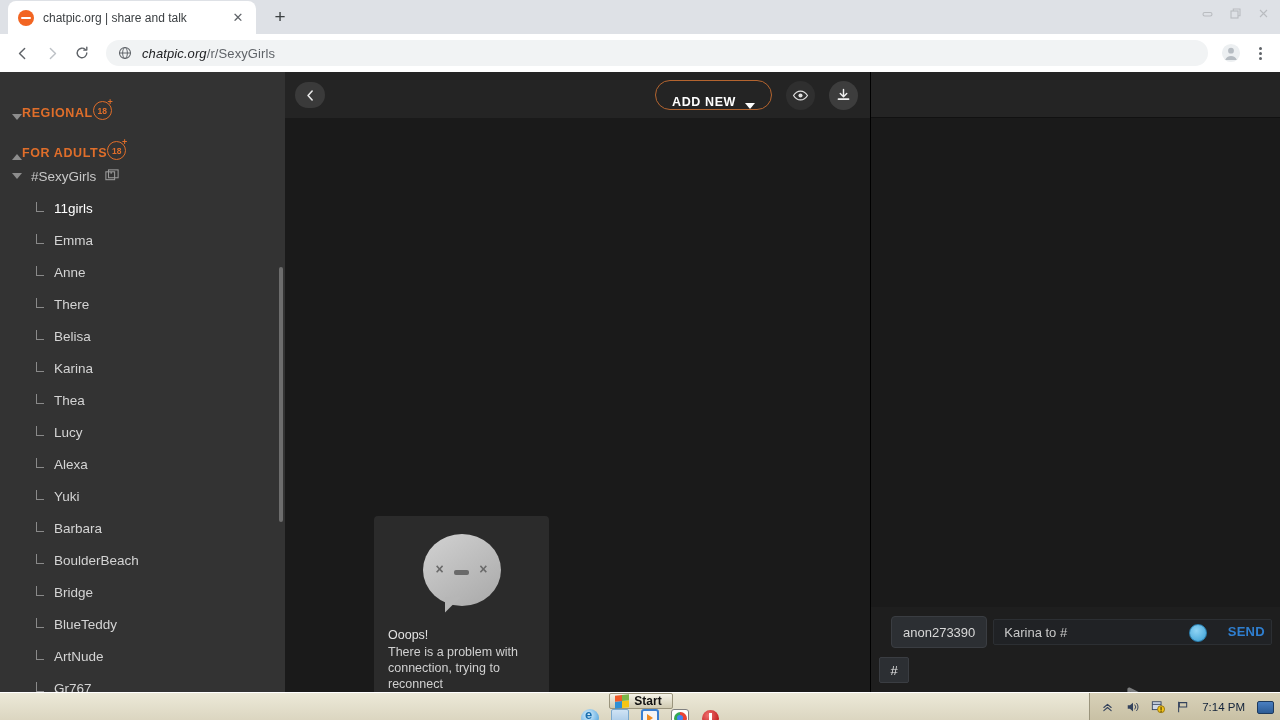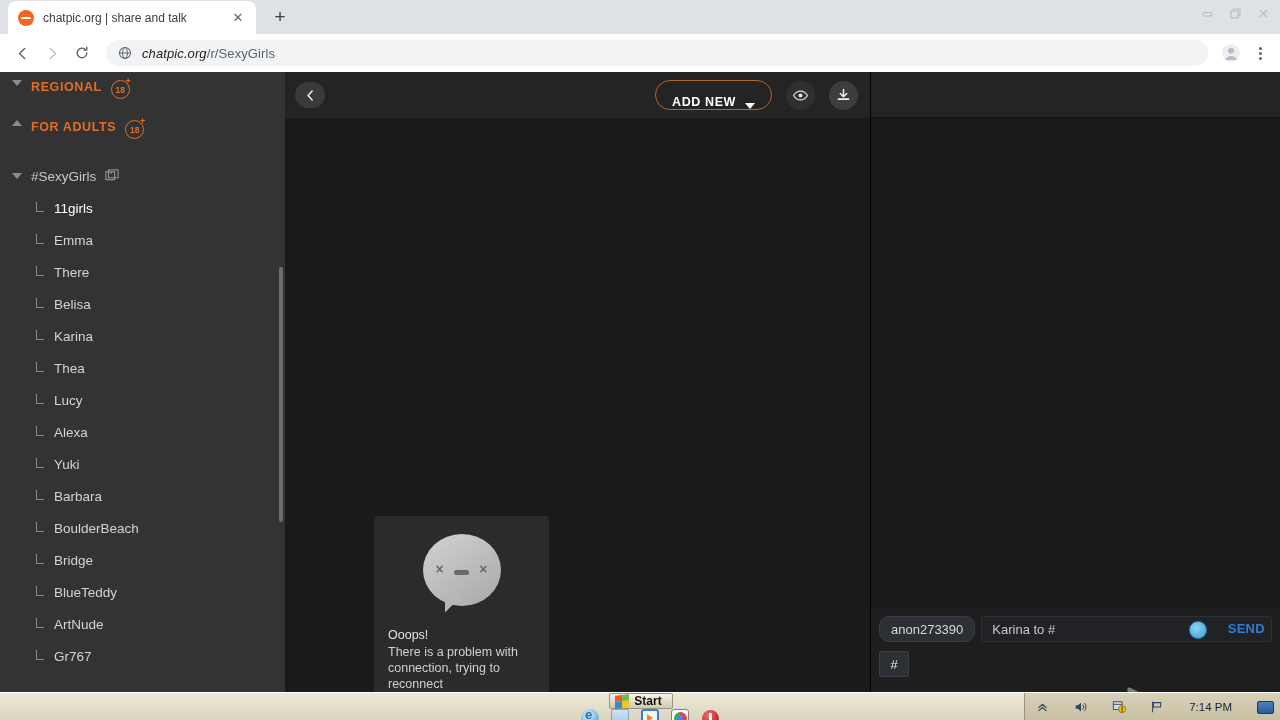--- a/index.html
+++ b/index.html
@@ -82,21 +82,21 @@
 
   
   .page { position: absolute; left: 0; top: 72px; width: 1280px; height: 620px; background: #1a1a1a; display: flex; }
 
   
   .sidebar {
     width: 285px; height: 620px; background: #333333;
     position: relative; overflow: hidden; padding-top: 8px;
   }
   .cat {
-    display: flex; align-items: flex-start; height: 40px; padding-left: 12px; gap: 9px;
+    display: flex; align-items: flex-end; height: 40px; padding-left: 12px; 
   }
   .caret {
     width: 0; height: 0; border-left: 5.5px solid transparent; border-right: 5.5px solid transparent;
     flex: 0 0 auto;
   }
   .caret.down { border-top: 6px solid #8d8d8d; }
   .caret.up   { border-bottom: 6px solid #8d8d8d; }
   .cat-label {
     font-size: 12.5px; font-weight: bold; color: #e06e2a; letter-spacing: .6px;
   }
@@ -191,23 +191,23 @@
   .rightpanel { width: 410px; height: 620px; background: #1a1a1a; position: relative; border-left: 1px solid #000; }
   .rp-header { height: 46px; background: #242424; border-bottom: 1px solid #111; }
   .rp-body { height: 528px; background: #1a1a1a; }
 
   .composer {
     position: absolute; left: 0; bottom: 0; width: 409px; height: 85px;
     background: #1e1e1e; padding: 9px 8px;
   }
   .comp-row { display: flex; align-items: center; gap: 6px; }
   .nickchip {
-    height: 26px; background: #2c2f33; border: 1px solid #3a3d42; border-radius: 10px;
+    height: 32px; background: #2c2f33; border: 1px solid #3a3d42; border-radius: 4px;
     display: flex; align-items: center; padding: 0 11px;
-    font-size: 13px; color: #d8d8d8;
+    font-size: 13px; color: #d8d8d8; margin-left: 12px;
   }
   .msgbox {
     flex: 1; height: 26px; background: #202225; border: 1px solid #2c2f33; border-radius: 2px;
     display: flex; align-items: center; padding: 0 10px; position: relative;
   }
   .msg-ph { font-size: 13px; color: #c9c9c9; }
   .emoji {
     position: absolute; right: 64px; top: 4px; width: 18px; height: 18px; border-radius: 50%;
     background: radial-gradient(circle at 40% 35%, #8fd4f5, #3a9fd4);
     border: 1px solid #2a7fb0;
@@ -265,21 +265,21 @@
     width: 13px; height: 13px; border-radius: 50%;
     background: conic-gradient(#ea4335 0 33%, #fbbc05 33% 66%, #34a853 66% 100%);
     position: relative;
   }
   .chrome-dot::after { content:""; position:absolute; inset:3.5px; border-radius:50%; background:#4285f4; }
   .reddot { width:17px;height:17px;border-radius:50%;background:radial-gradient(circle at 38% 32%, #f07070, #b00000); position:relative; }
   .reddot::after { content:""; position:absolute; left:7.5px; top:3px; width:2.5px; height:8px; background:#fff; }
 
   .tray {
     position: absolute; right: 0; top: 0; height: 28px;
-    display: flex; align-items: center; gap: 23px; padding: 0 6px 0 10px;
+    display: flex; align-items: center; gap: 10px; padding: 0 6px 0 10px;
     background: linear-gradient(#d8d1b8, #c8c0a4);
     border-left: 1px solid #9a947c;
   }
   .tray-ic { width: 15px; height: 15px; color: #33425c; display:flex; align-items:center; justify-content:center; }
   .tray-time { font-size: 11.5px; color: #11223a; margin: 0 2px; }
   .tray-mon { width:17px;height:13px;background:linear-gradient(#4a7fc1,#2c5c96); border:1px solid #1d3a5e; border-radius:2px; }
 </style>
 </head>
 <body>
 
@@ -381,20 +381,24 @@
         </span>
       </div>
 
       <div class="subitem active">
         <span class="branch"></span>
         <span class="subitem-label">11girls</span>
       </div>
       <div class="subitem">
         <span class="branch"></span>
         <span class="subitem-label">Emma</span>
+      </div>
+      <div class="subitem">
+        <span class="branch"></span>
+        <span class="subitem-label">Anne</span>
       </div>
       <div class="subitem">
         <span class="branch"></span>
         <span class="subitem-label">There</span>
       </div>
       <div class="subitem">
         <span class="branch"></span>
         <span class="subitem-label">Belisa</span>
       </div>
       <div class="subitem">

